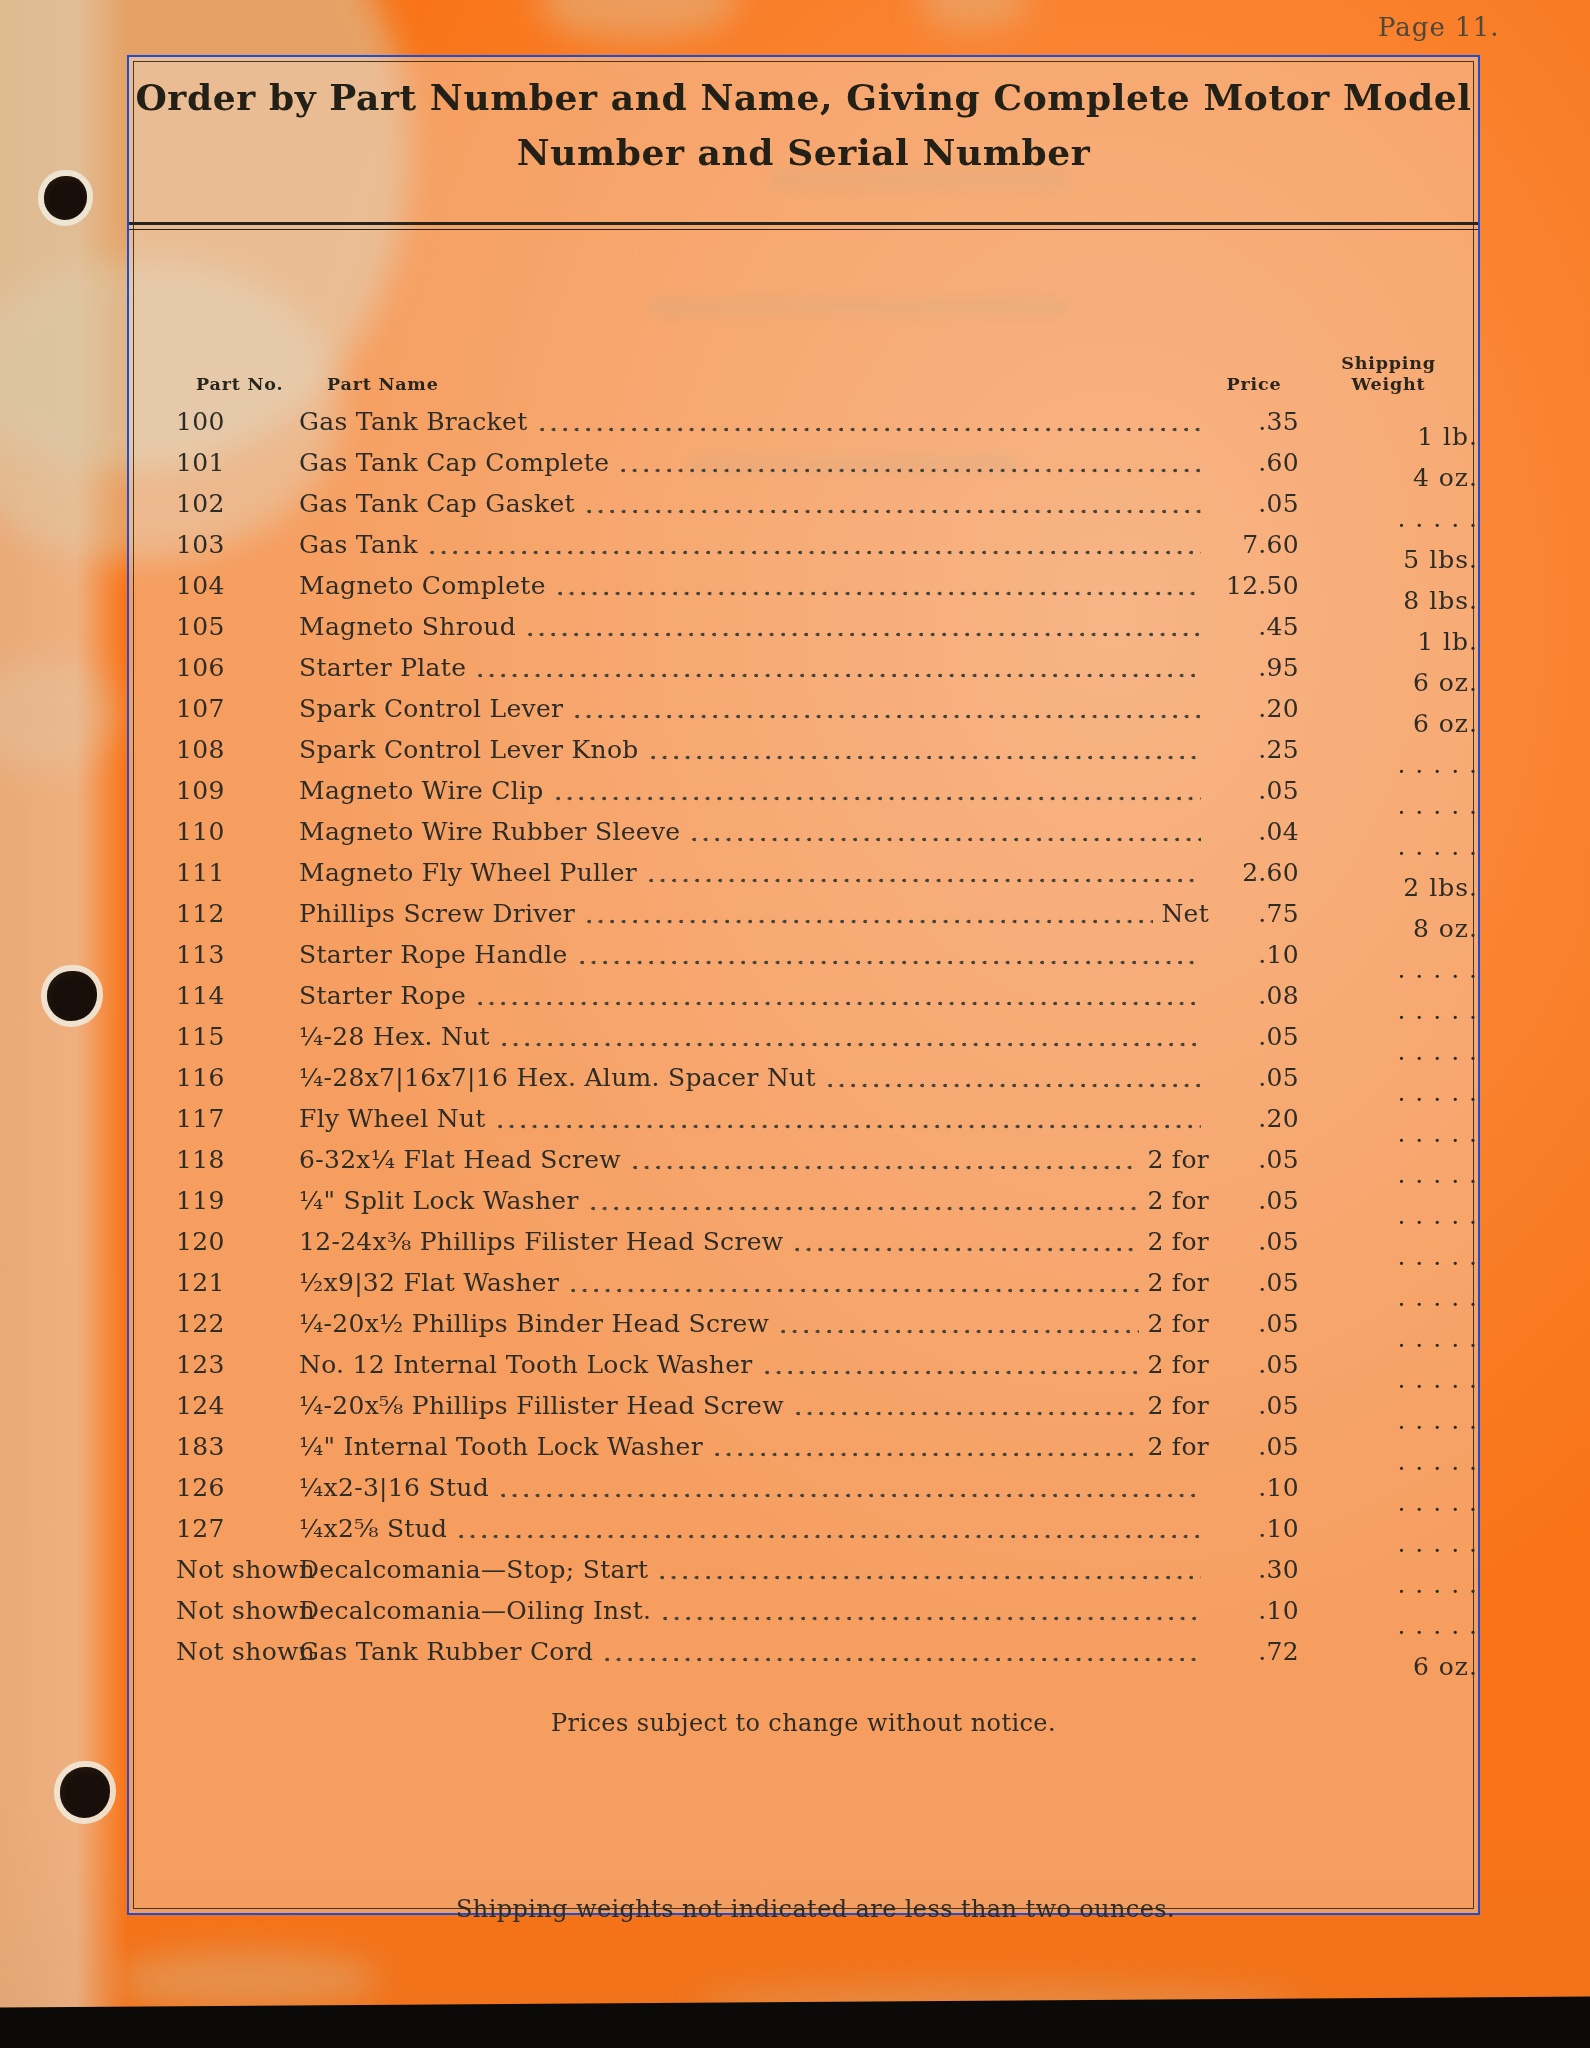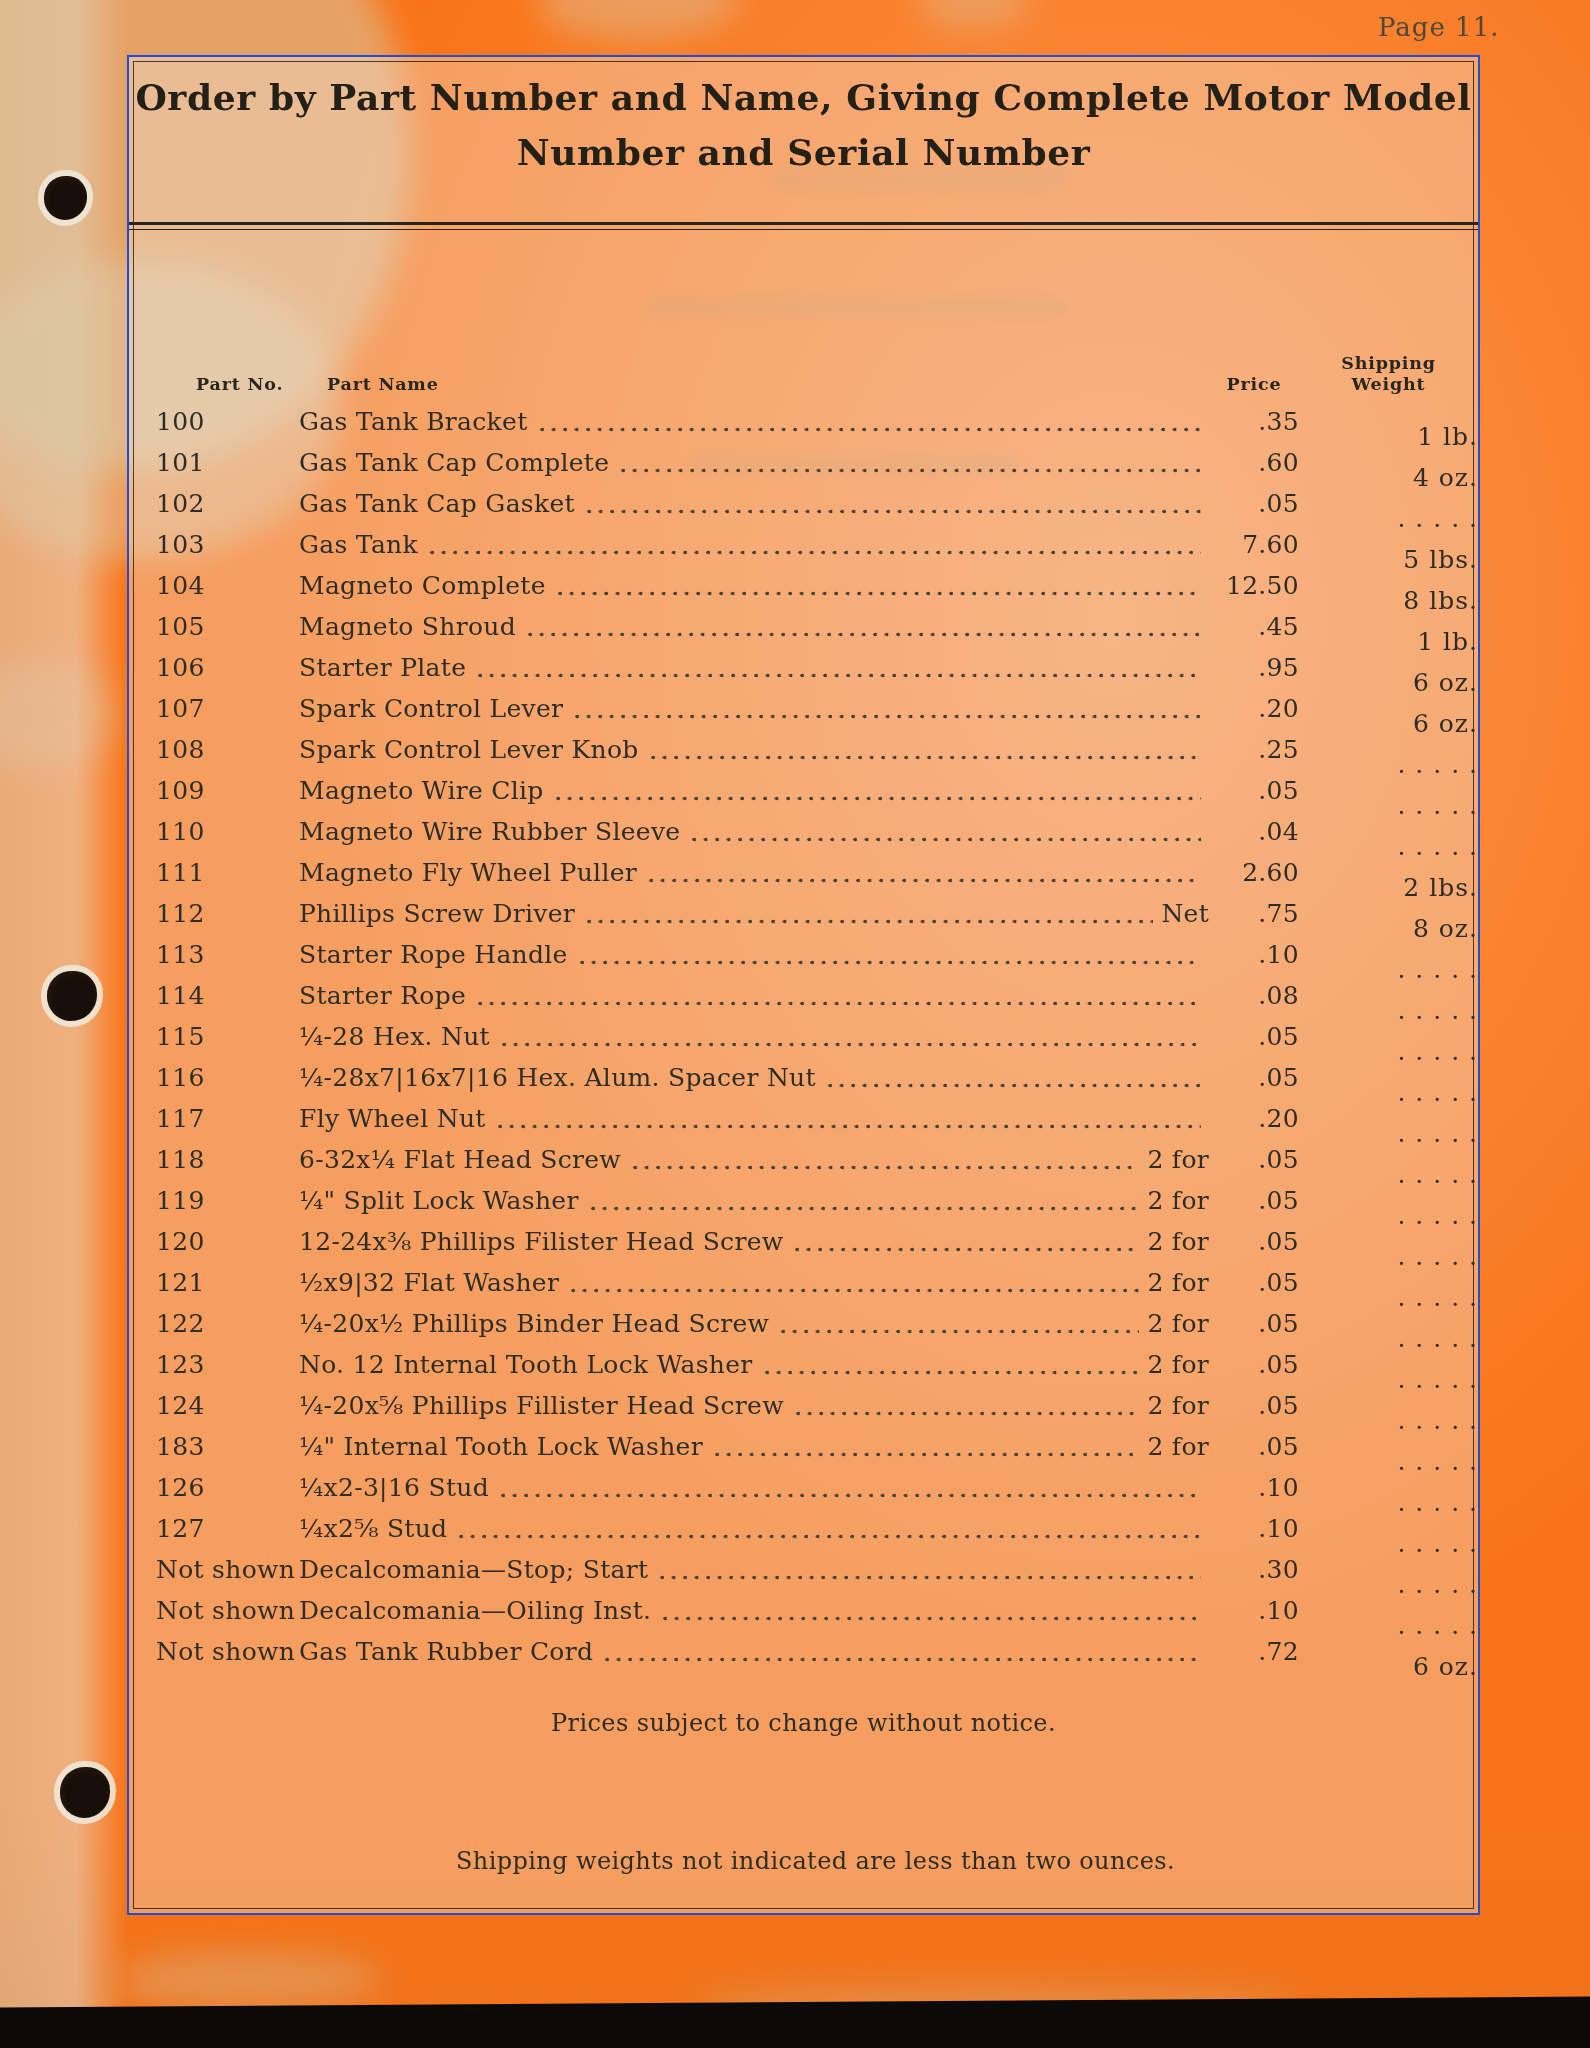--- a/index.html
+++ b/index.html
@@ -52,35 +52,35 @@
     font-weight:bold; font-size:17.5px; color:#29261f; letter-spacing:.8px; line-height:21px; }
   .h-no { width:170px; padding-left:67px; }
   .h-name { flex:1; padding-left:28px; }
   .h-price { width:90px; text-align:center; }
   .h-weight { width:179px; text-align:center; }
   .h-weight span { display:block; }
 
   .rows { position:absolute; top:344px; left:0; right:0; }
   .row { display:flex; align-items:center; height:41px; font-size:25px; color:#2e2c26;
     letter-spacing:.3px; }
-  .cell-no { width:170px; padding-left:27px; white-space:nowrap; }
+  .cell-no { width:170px; padding-left:47px; white-space:nowrap; }
   .cell-name { flex:1; display:flex; align-items:baseline; white-space:nowrap; overflow:hidden; }
   .dots { flex:1 1 auto; min-width:24px; height:5px; align-self:center; transform:translateY(8px);
     margin:0 8px 0 12px;
     background-image: radial-gradient(circle at 2.2px 2.5px, #45423a 1.7px, rgba(0,0,0,0) 2.1px);
     background-size:11.5px 5px; background-repeat:repeat-x; }
   .sfx { white-space:nowrap; }
   .sfx:empty { display:none; }
   .cell-price { width:90px; text-align:right; white-space:nowrap; }
   .cell-weight { width:179px; text-align:right; white-space:nowrap; letter-spacing:1px;margin-top:30px; }
 
   .footnote { position:absolute; left:0; right:0; text-align:center; font-size:24px;
     color:#2e2c26; letter-spacing:.4px; }
   .f1 { top:1652px; }
-  .f2 { top:1790px;padding-left:24px; }
+  .f2 { top:1838px;padding-left:24px; }
 
   
   .scan-bottom { position:absolute; left:-12px; right:-12px; bottom:-16px; height:62px;
     background:#0b0a09; transform:rotate(-0.4deg); }
 </style>
 </head>
 <body>
 
 <div id="page">
 

